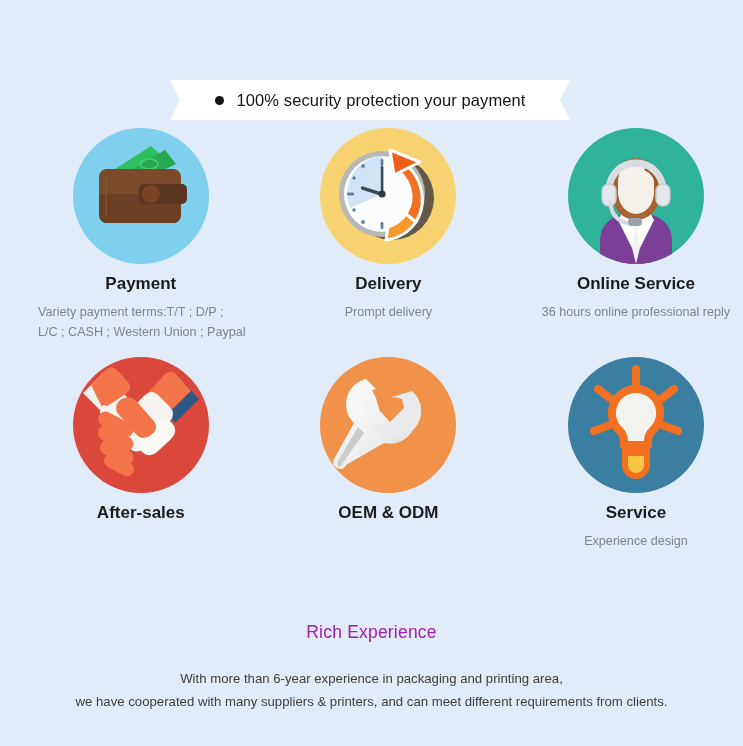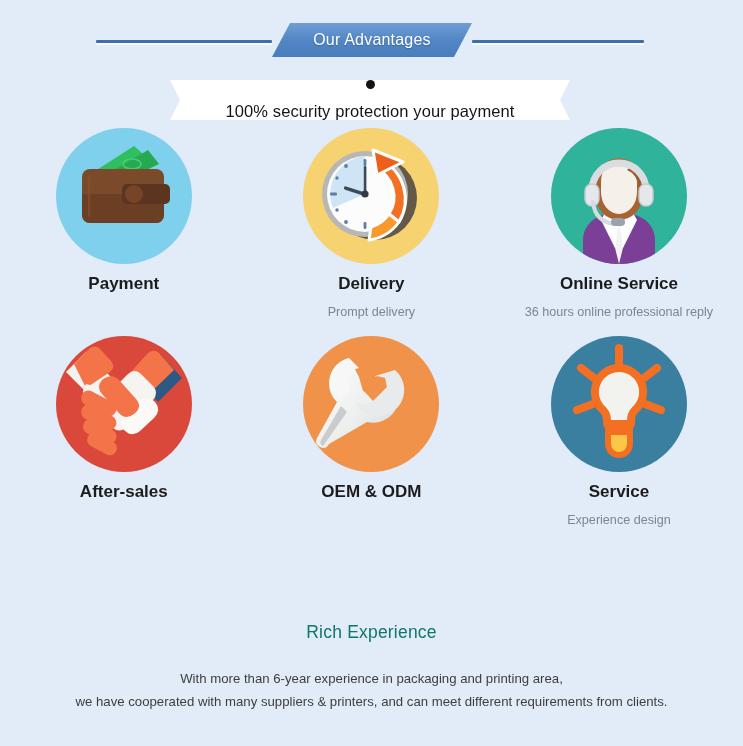--- a/index.html
+++ b/index.html
@@ -63,30 +63,30 @@
   }
   .sec-notch-l, .sec-notch-r {
     position: absolute; top: 0; width: 16px; height: 40px;
     background: #ffffff;
   }
   .sec-notch-l { left: 0;  clip-path: polygon(0 0, 100% 0, 100% 100%, 0 100%, 62% 50%); }
   .sec-notch-r { right: 0; clip-path: polygon(0 0, 100% 0, 38% 50%, 100% 100%, 0 100%); }
   .sec-text {
     position: absolute; inset: 0;
     display: flex; align-items: center; justify-content: center; gap: 13px;
-    font-size: 16.5px; color: #151515; letter-spacing: .1px; flex-direction: column;
+    font-size: 16.5px; color: #151515; letter-spacing: .1px;
   }
   .sec-dot {
     width: 9px; height: 9px; border-radius: 50%; background: #141414;
     display: inline-block; flex: 0 0 auto;
   }
 
   
   .grid {
-    position: absolute; left: 0; top: 128px; width: 743px;
+    position: absolute; left: 0; top: 128px; width: 743px; padding-left: 17px;
   }
   .row { display: flex; width: 743px; }
   .cell { width: 247.6px; display: flex; flex-direction: column; align-items: center; }
   .row-2 { margin-top: 14px; }
 
   .icon-circle {
     width: 136px; height: 136px; border-radius: 50%;
     position: relative; overflow: hidden;
   }
   .icon-circle svg { display: block; width: 136px; height: 136px; }
@@ -99,41 +99,31 @@
     margin-top: 8px;
     font-size: 12.6px; color: #7e8590; text-align: left; line-height: 1.62;
     white-space: pre-line;
   }
   .desc-payment { text-align: left; margin-left: 2px; }
 
   
   .footer {
     position: absolute; left: 0; top: 622px; width: 743px; text-align: center;
   }
-  .footer-title { font-size: 17.5px; color: #0f766e; letter-spacing: .2px; }
+  .footer-title { font-size: 17.5px; color: #a21caf; letter-spacing: .2px; }
   .footer-text {
     margin-top: 24px; font-size: 13.2px; color: #3e3e3e; line-height: 1.75;
     white-space: pre-line;
   }
 </style>
 </head>
 <body>
 
 <div class="page">
 
-  <div class="header">
-    <div class="rule rule-left"></div>
-    <div class="rule rule-right"></div>
-
-    <div class="ribbon-wrap">
-      <div class="ribbon-shadow"></div>
-      <div class="ribbon"></div>
-      <div class="ribbon-text">Our Advantages</div>
-    </div>
-  </div>
 
   <div class="sec-wrap">
     <div class="sec-body"></div>
     <div class="sec-notch-l"></div>
     <div class="sec-notch-r"></div>
     <div class="sec-text">
       <span class="sec-dot"></span>
       <span>100% security protection your payment</span>
     </div>
   </div>
@@ -154,20 +144,22 @@
 
             <path d="M26 66 h82 v21 a8 8 0 0 1 -8 8 H34 a8 8 0 0 1 -8 -8 Z" fill="#6b3f23"></path>
 
             <rect x="66" y="56" width="48" height="20" rx="5" fill="#5c3520"></rect>
             <circle cx="78" cy="66" r="9" fill="#774526"></circle>
 
             <rect x="32" y="47" width="2.4" height="42" rx="1.2" fill="#8a5631" opacity=".55"></rect>
           </svg>
         </div>
         <div class="feat-title">Payment</div>
+        <div class="feat-desc desc-payment">Variety payment terms:T/T ; D/P ;
+L/C ; CASH ; Western Union ; Paypal</div>
       </div>
 
       <div class="cell">
         <div class="icon-circle" style="background:#f6d271">
           <svg viewBox="0 0 136 136" xmlns="http://www.w3.org/2000/svg">
 
             <circle cx="72" cy="70" r="42" fill="#4a4440" opacity=".85"></circle>
 
             <circle cx="62" cy="66" r="43" fill="#b7b7b7"></circle>
             <circle cx="62" cy="66" r="38" fill="#fcfcfc"></circle>

